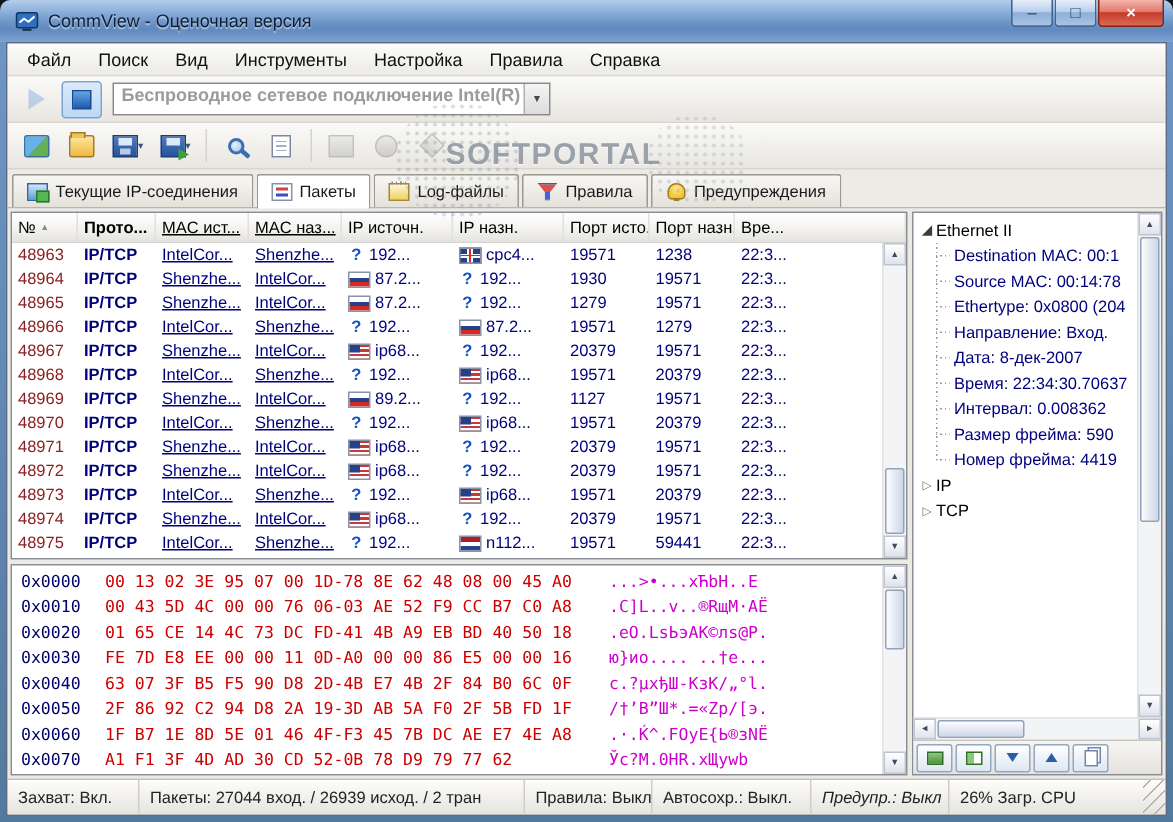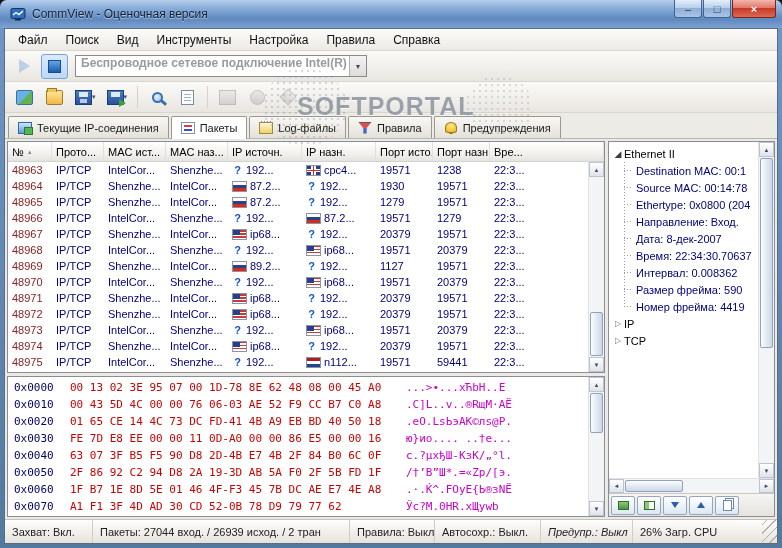--- a/index.html
+++ b/index.html
@@ -58,21 +58,21 @@
   .ti-find { width:11px; height:11px; border:2px solid #3a6fb0; border-radius:50%; background:radial-gradient(circle at 35% 35%,#e8f2fc,#9ec2e8); }
   .ti-find::after { content:""; position:absolute; width:7px; height:3px; background:#3a6fb0; right:-6px; bottom:-3px; transform:rotate(40deg); border-radius:1px; }
   .ti-new-doc { width:13px; height:15px; background:#fff; border:1px solid #7a8aa0; }
   .ti-new-doc::before { content:""; position:absolute; left:2px; right:2px; top:3px; bottom:3px;
     background:repeating-linear-gradient(#9fb0c6 0 1px,transparent 1px 3px); }
   .ti-packet-generator { background:linear-gradient(#e2e2e2,#bdbdbd); border:1px solid #999; }
   .ti-visualization { border-radius:50%; background:linear-gradient(#e2e2e2,#b5b5b5); border:1px solid #999; width:15px; height:15px; }
   .ti-options { width:12px; height:12px; transform:rotate(45deg); background:linear-gradient(#e4e4e4,#bdbdbd); border:1px solid #999; }
 
   
-  .watermark { position:absolute; left:292px; top:63px; z-index:40; font-size:25px; font-weight:bold; letter-spacing:1px;
+  .watermark { position:absolute; left:292px; top:63px; z-index:40; font-size:20px; font-weight:bold; letter-spacing:1px;
     color:#9199a3; opacity:.9; text-shadow:0 1px 0 rgba(255,255,255,.85); pointer-events:none; }
   .watermark::before { content:""; position:absolute; left:-34px; top:-24px; width:84px; height:78px; border-radius:50%;
     background:radial-gradient(circle,rgba(130,140,150,.35) 1px,transparent 1.6px); background-size:6px 6px; }
   .watermark::after { content:""; position:absolute; right:-58px; top:-16px; width:68px; height:62px; border-radius:50%;
     background:radial-gradient(circle,rgba(130,140,150,.3) 1px,transparent 1.6px); background-size:6px 6px; }
 
   
   .tabstrip { height:26px; flex:none; display:flex; align-items:center; gap:2px; padding:3px 3px 0;
     background:#edebe6; border-bottom:1px solid #b9b6af; }
   .tab { display:flex; align-items:center; gap:5px; height:22px; padding:0 9px; font-size:11px; color:#1a1a1a;
@@ -102,22 +102,22 @@
   .packet-panel { height:232px; flex:none; border:1px solid #8a8d95; background:#fff; display:flex; flex-direction:column; }
   .pheader { height:20px; flex:none; display:flex; font-size:11px; color:#000;
     background:linear-gradient(#ffffff,#f2f1ee 60%,#e5e3df); border-bottom:1px solid #d5d3cf; }
   .hcell { display:flex; align-items:center; padding:0 4px; border-right:1px solid #e2e0dc; white-space:nowrap; overflow:hidden; flex:none; }
   .sortmark { font-size:6px; color:#888; margin-left:3px; }
   .pbody { flex:1; display:flex; min-height:0; }
   .prows { flex:1; overflow:hidden; font-size:11px; color:#00007c; }
   .prow { height:16px; display:flex; align-items:center; }
   .pcell { padding:0 4px; white-space:nowrap; overflow:hidden; flex:none; }
   .col-no { width:44px; }  .prow .col-no { color:#8b2020; }
-  .col-proto { width:52px; }
-  .col-mac_src, .col-mac_dst { width:62px; }
+  .col-proto { width:52px;font-weight:bold; }
+  .col-mac_src, .col-mac_dst { width:62px;text-decoration:underline; }
   .col-ip_src, .col-ip_dst { width:74px; }
   .col-port_src, .col-port_dst { width:57px; }
   .col-time { flex:1; min-width:0; }
   .ipcell { display:flex; align-items:center; gap:3px; }
   .qmark { color:#1553c8; font-weight:bold; font-size:11px; width:11px; text-align:center; flex:none; }
   .flag { width:15px; height:11px; flex:none; border:1px solid #8a94a4; }
   .flag.ru { background:linear-gradient(#fff 0 34%,#27408b 34% 67%,#d52b1e 67% 100%); }
   .flag.nl { background:linear-gradient(#ae1c28 0 34%,#fff 34% 67%,#21468b 67% 100%); }
   .flag.us { background:repeating-linear-gradient(#c33b3b 0 1.5px,#fff 1.5px 3px); position:relative; }
   .flag.us::after { content:""; position:absolute; left:0; top:0; width:7px; height:5px; background:#27408b; }

